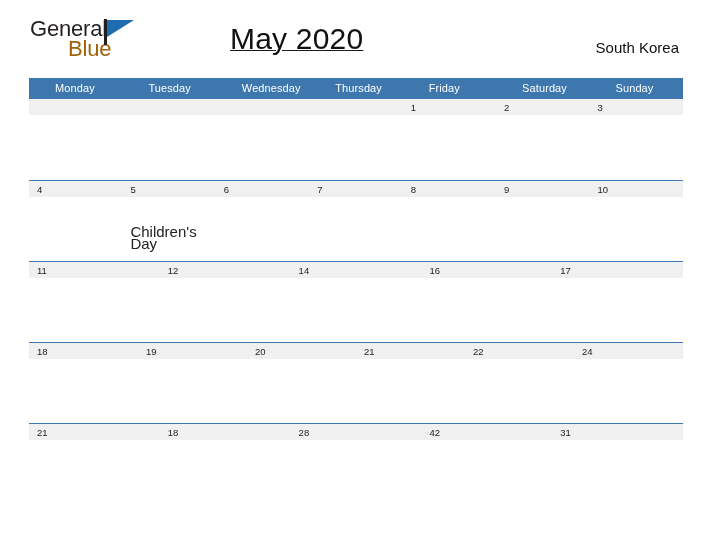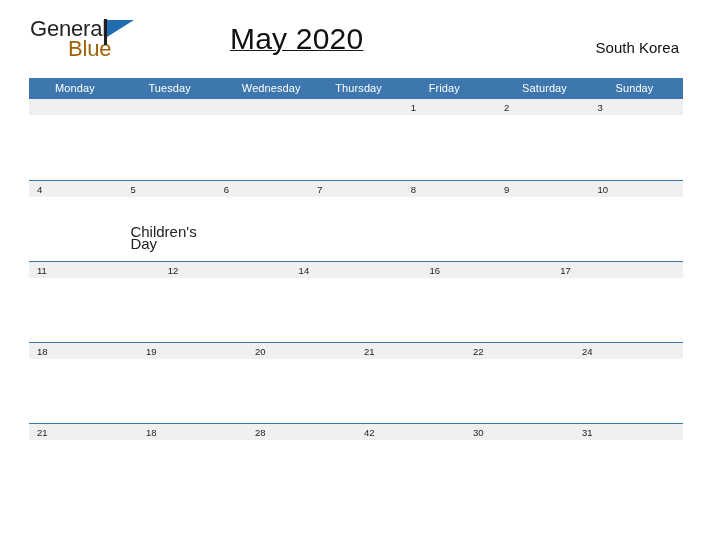--- a/index.html
+++ b/index.html
@@ -283,20 +283,17 @@
         <div class="day-cell">
           <span class="day-num">18</span>
         </div>
         <div class="day-cell">
           <span class="day-num">28</span>
         </div>
         <div class="day-cell">
           <span class="day-num">42</span>
         </div>
         <div class="day-cell">
-          <span class="day-num">30</span>
-        </div>
-        <div class="day-cell">
           <span class="day-num">31</span>
         </div>
       </div>
     </div>
 </div>
 
 </body></html>

